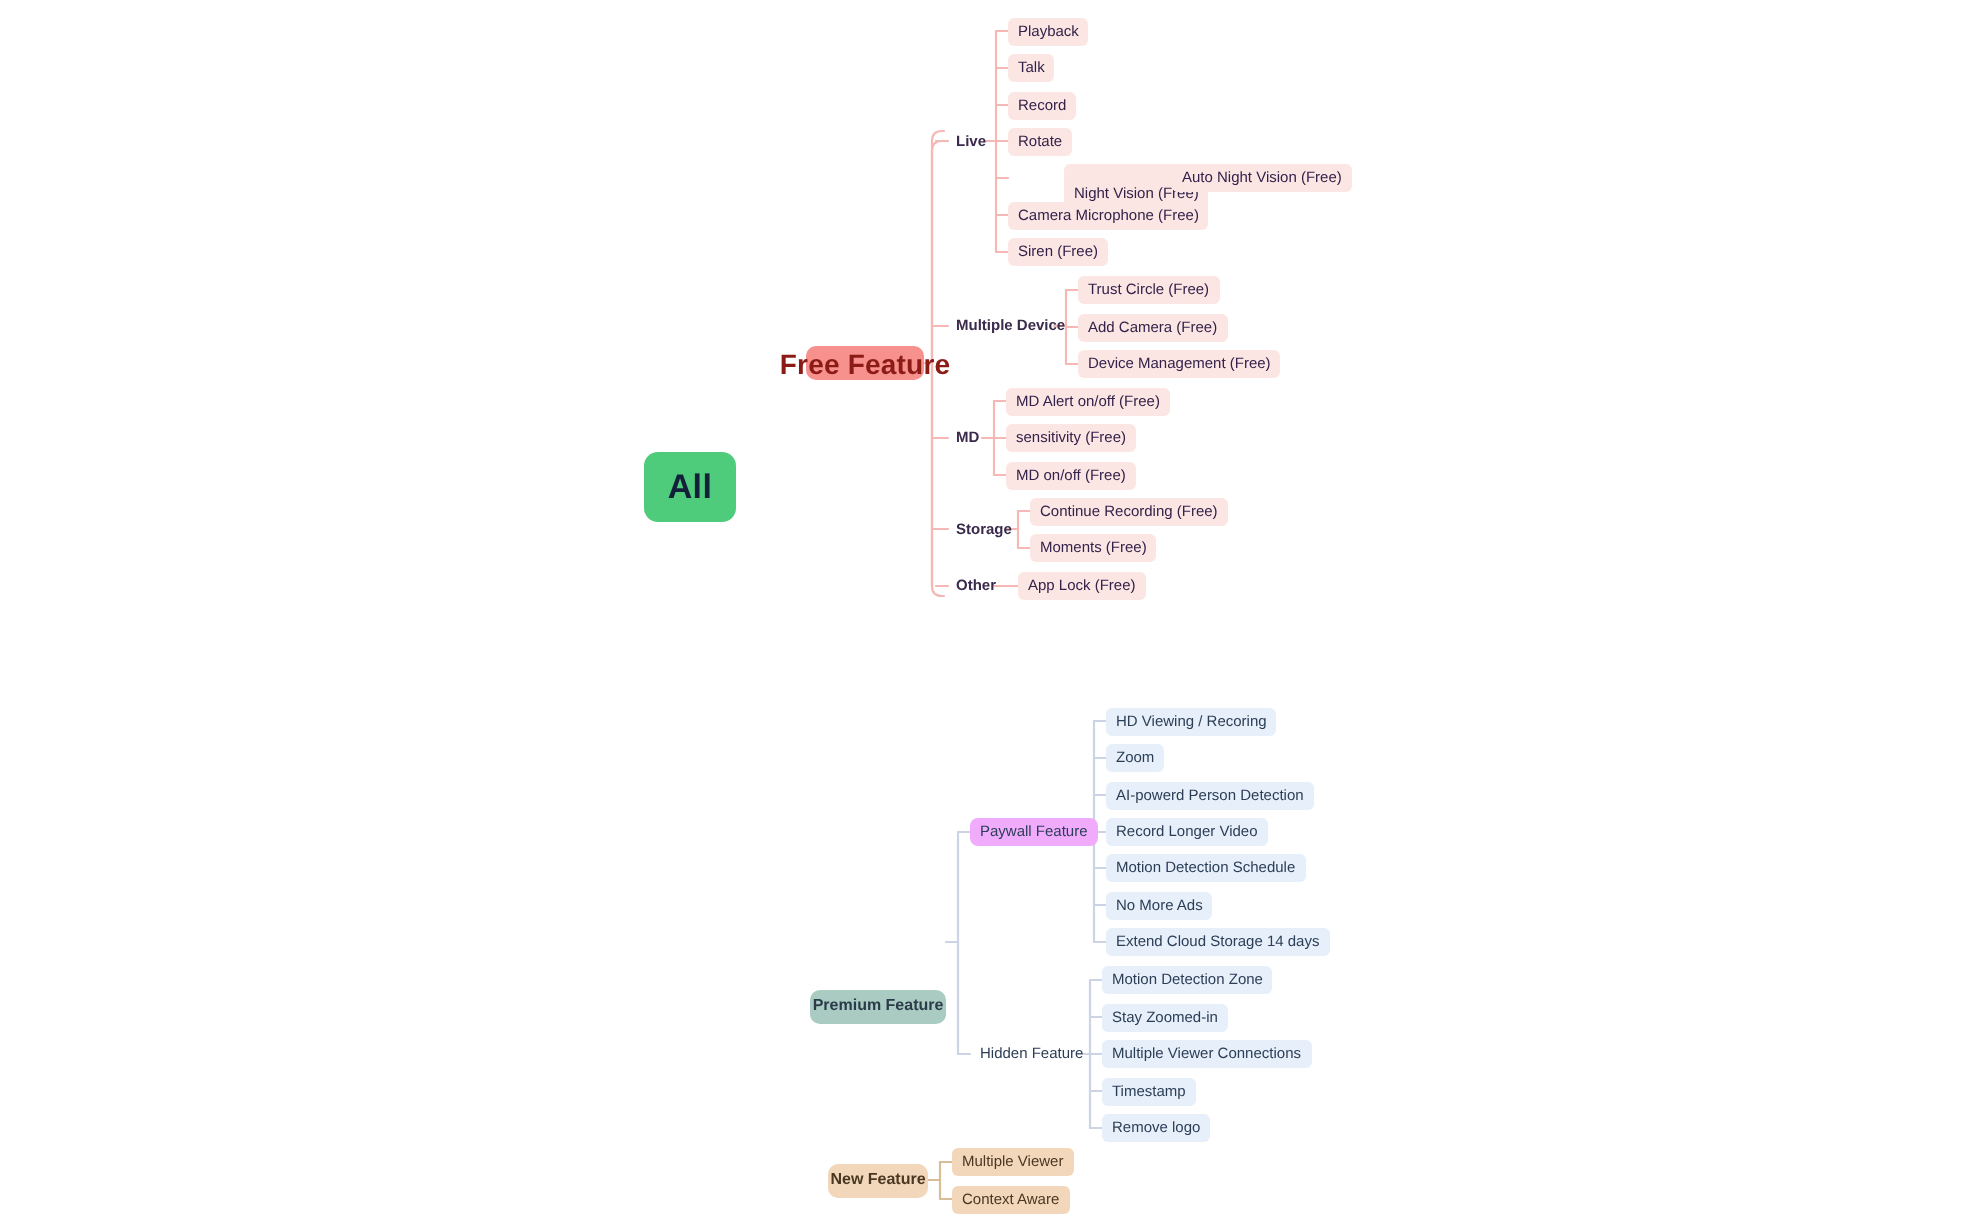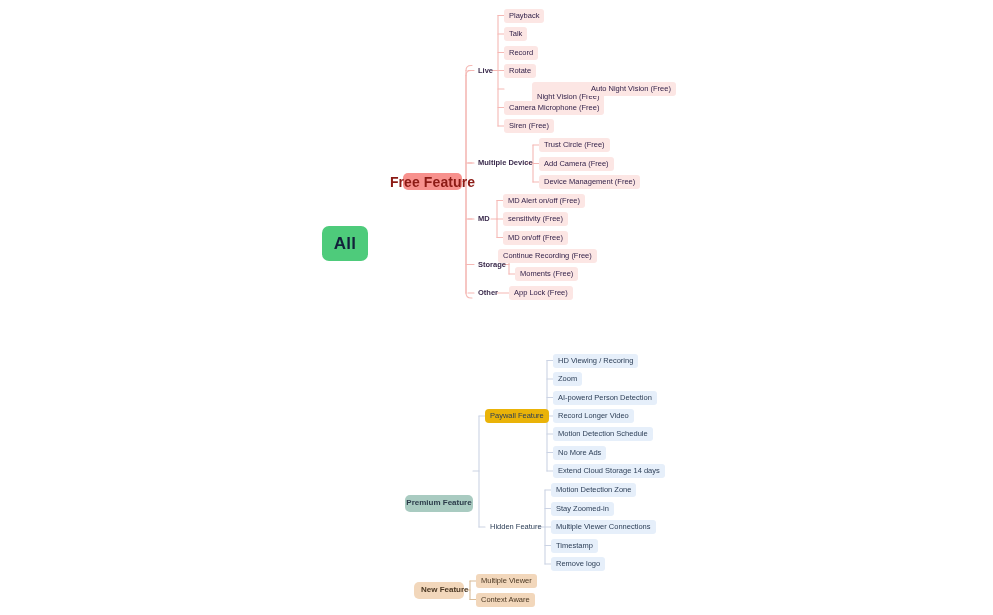--- a/index.html
+++ b/index.html
@@ -75,33 +75,34 @@
     border-radius: 5px;
     justify-content: center;
   }
   .node.root-new {
     background: #F2D7BB;
     color: #4A3722;
     font-size: 8px;
     font-weight: 600;
     padding: 0 7px;
     border-radius: 5px;
+    justify-content: center;
   }
 
   
   .node.mid-pink {
     background: transparent;
     color: #3A2A4C;
     font-size: 7.5px;
     padding: 0 4px;
     justify-content: center;
     font-weight: bold;
   }
   .node.mid-blue {
-    background: #eab308;
+    background: #f0abfc;
     color: #2C3E56;
     font-size: 7.5px;
     padding: 0 5px;
     justify-content: center;
   }
   .node.mid-plain {
     background: transparent;
     color: #2C3E56;
     font-size: 7.5px;
     padding: 0 5px;
@@ -301,21 +302,21 @@
   <div class="node leaf-pink" style="left:503px; top:212px; height:14px;">
     <span>sensitivity (Free)</span>
   </div>
   <div class="node leaf-pink" style="left:503px; top:230.5px; height:14px;">
     <span>MD on/off (Free)</span>
   </div>
 
   <div class="node mid-pink" style="left:474px; top:257.5px; height:14px;">
     <span>Storage</span>
   </div>
-  <div class="node leaf-pink" style="left:498px; top:248.5px; height:14px;">
+  <div class="node leaf-pink" style="left:515px; top:248.5px; height:14px;">
     <span>Continue Recording (Free)</span>
   </div>
   <div class="node leaf-pink" style="left:515px; top:267px; height:14px;">
     <span>Moments  (Free)</span>
   </div>
 
   <div class="node mid-pink" style="left:474px; top:286px; height:14px;">
     <span>Other</span>
   </div>
   <div class="node leaf-pink" style="left:509px; top:286px; height:14px;">

